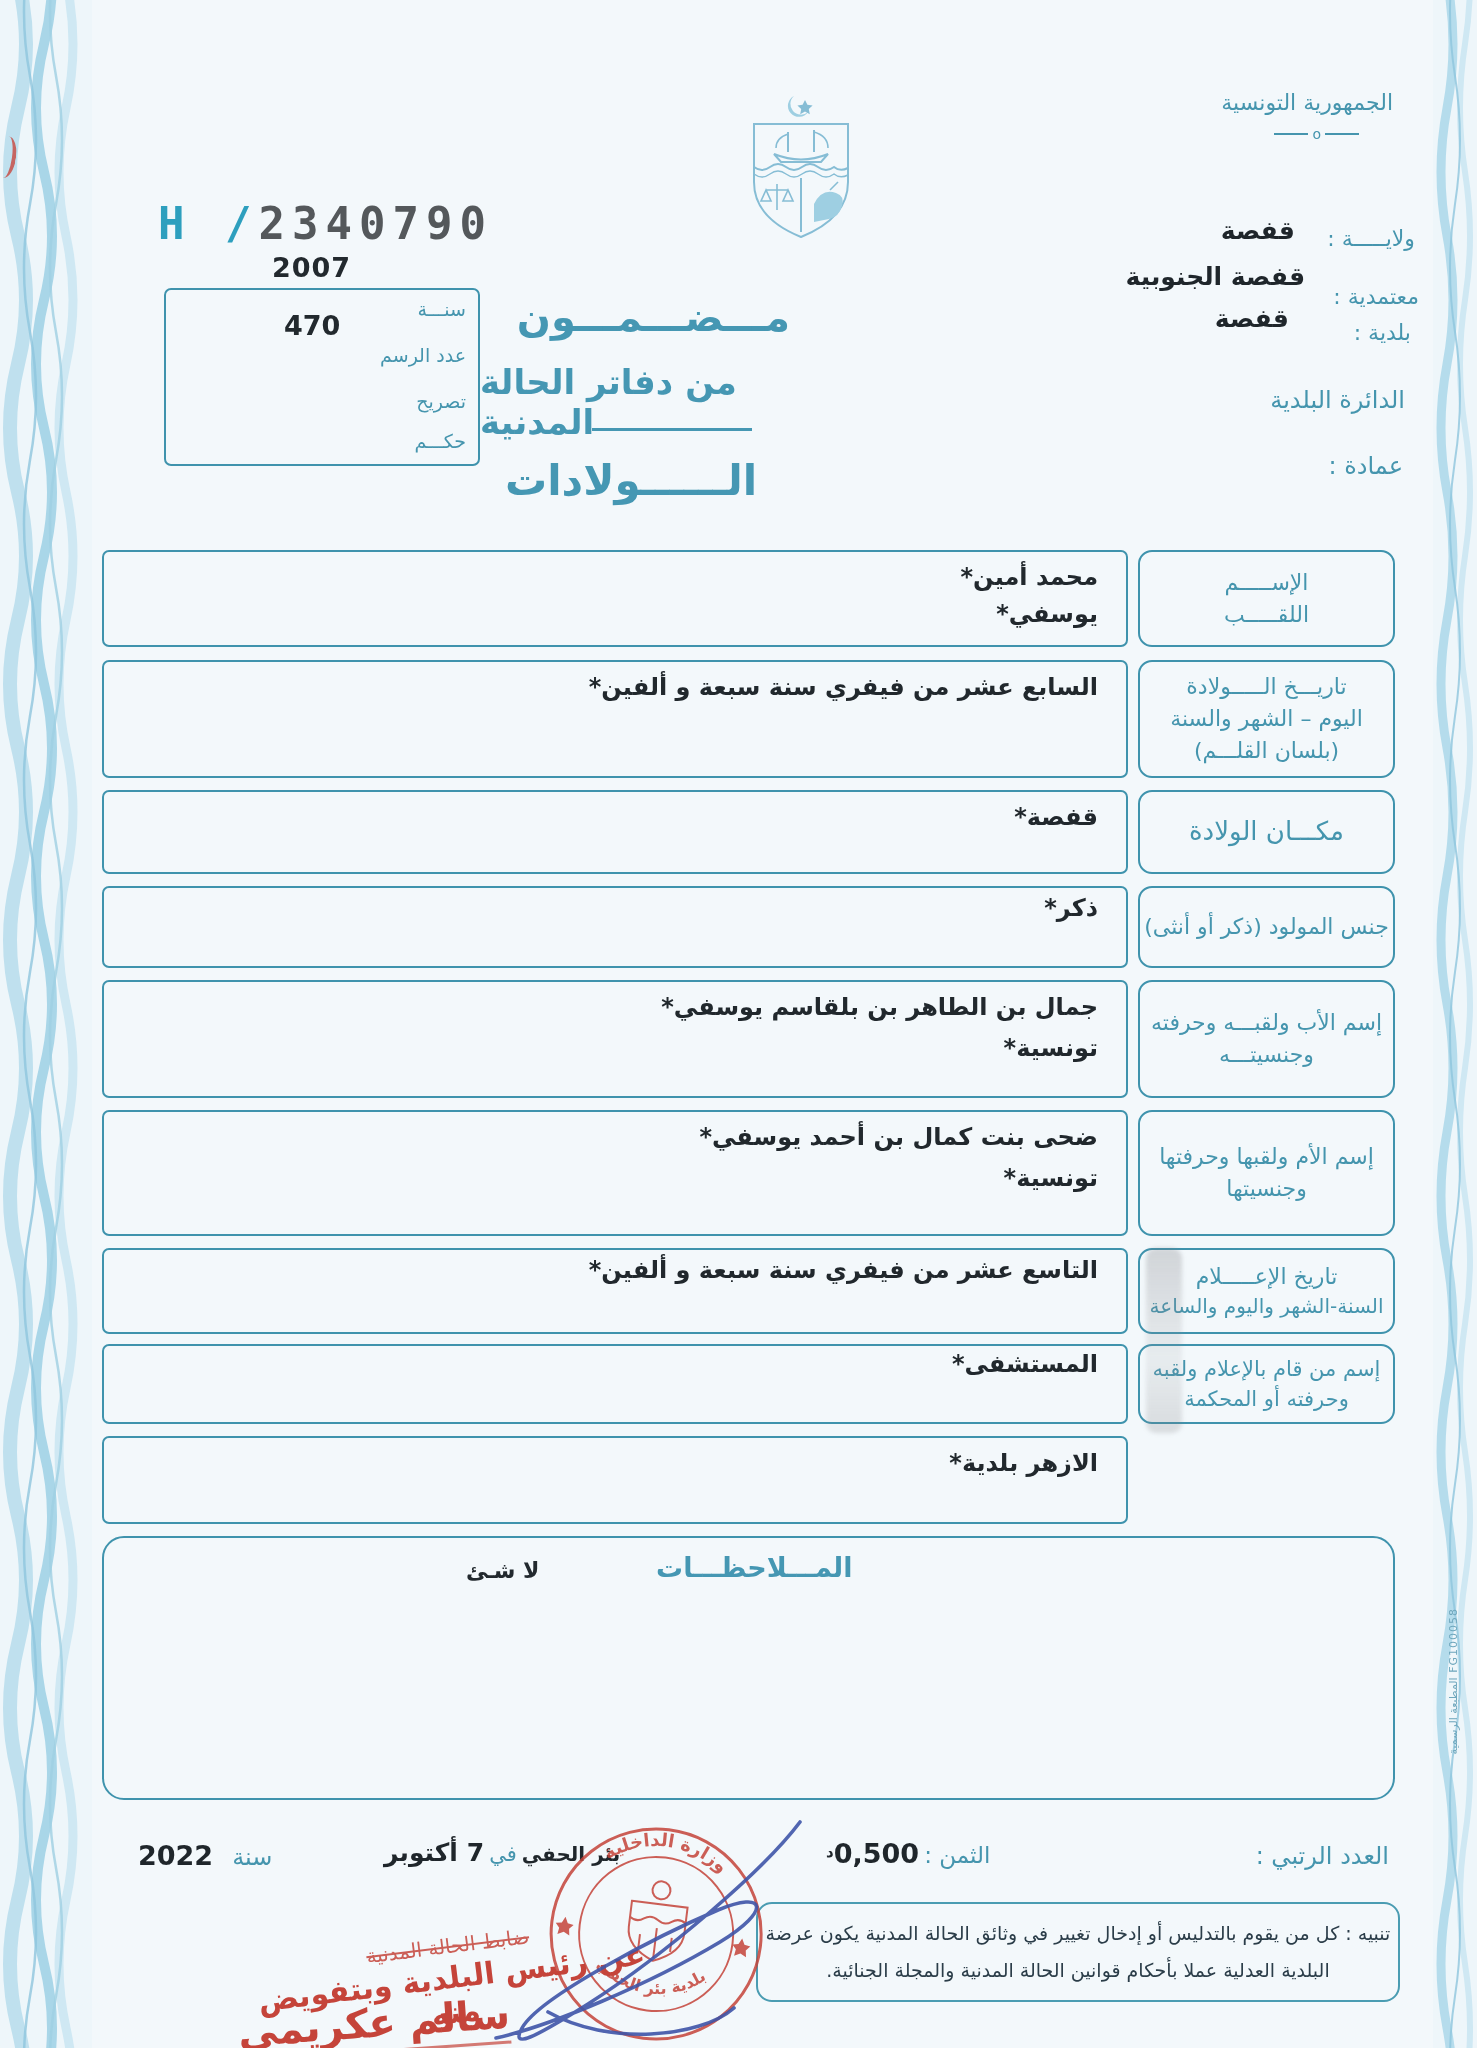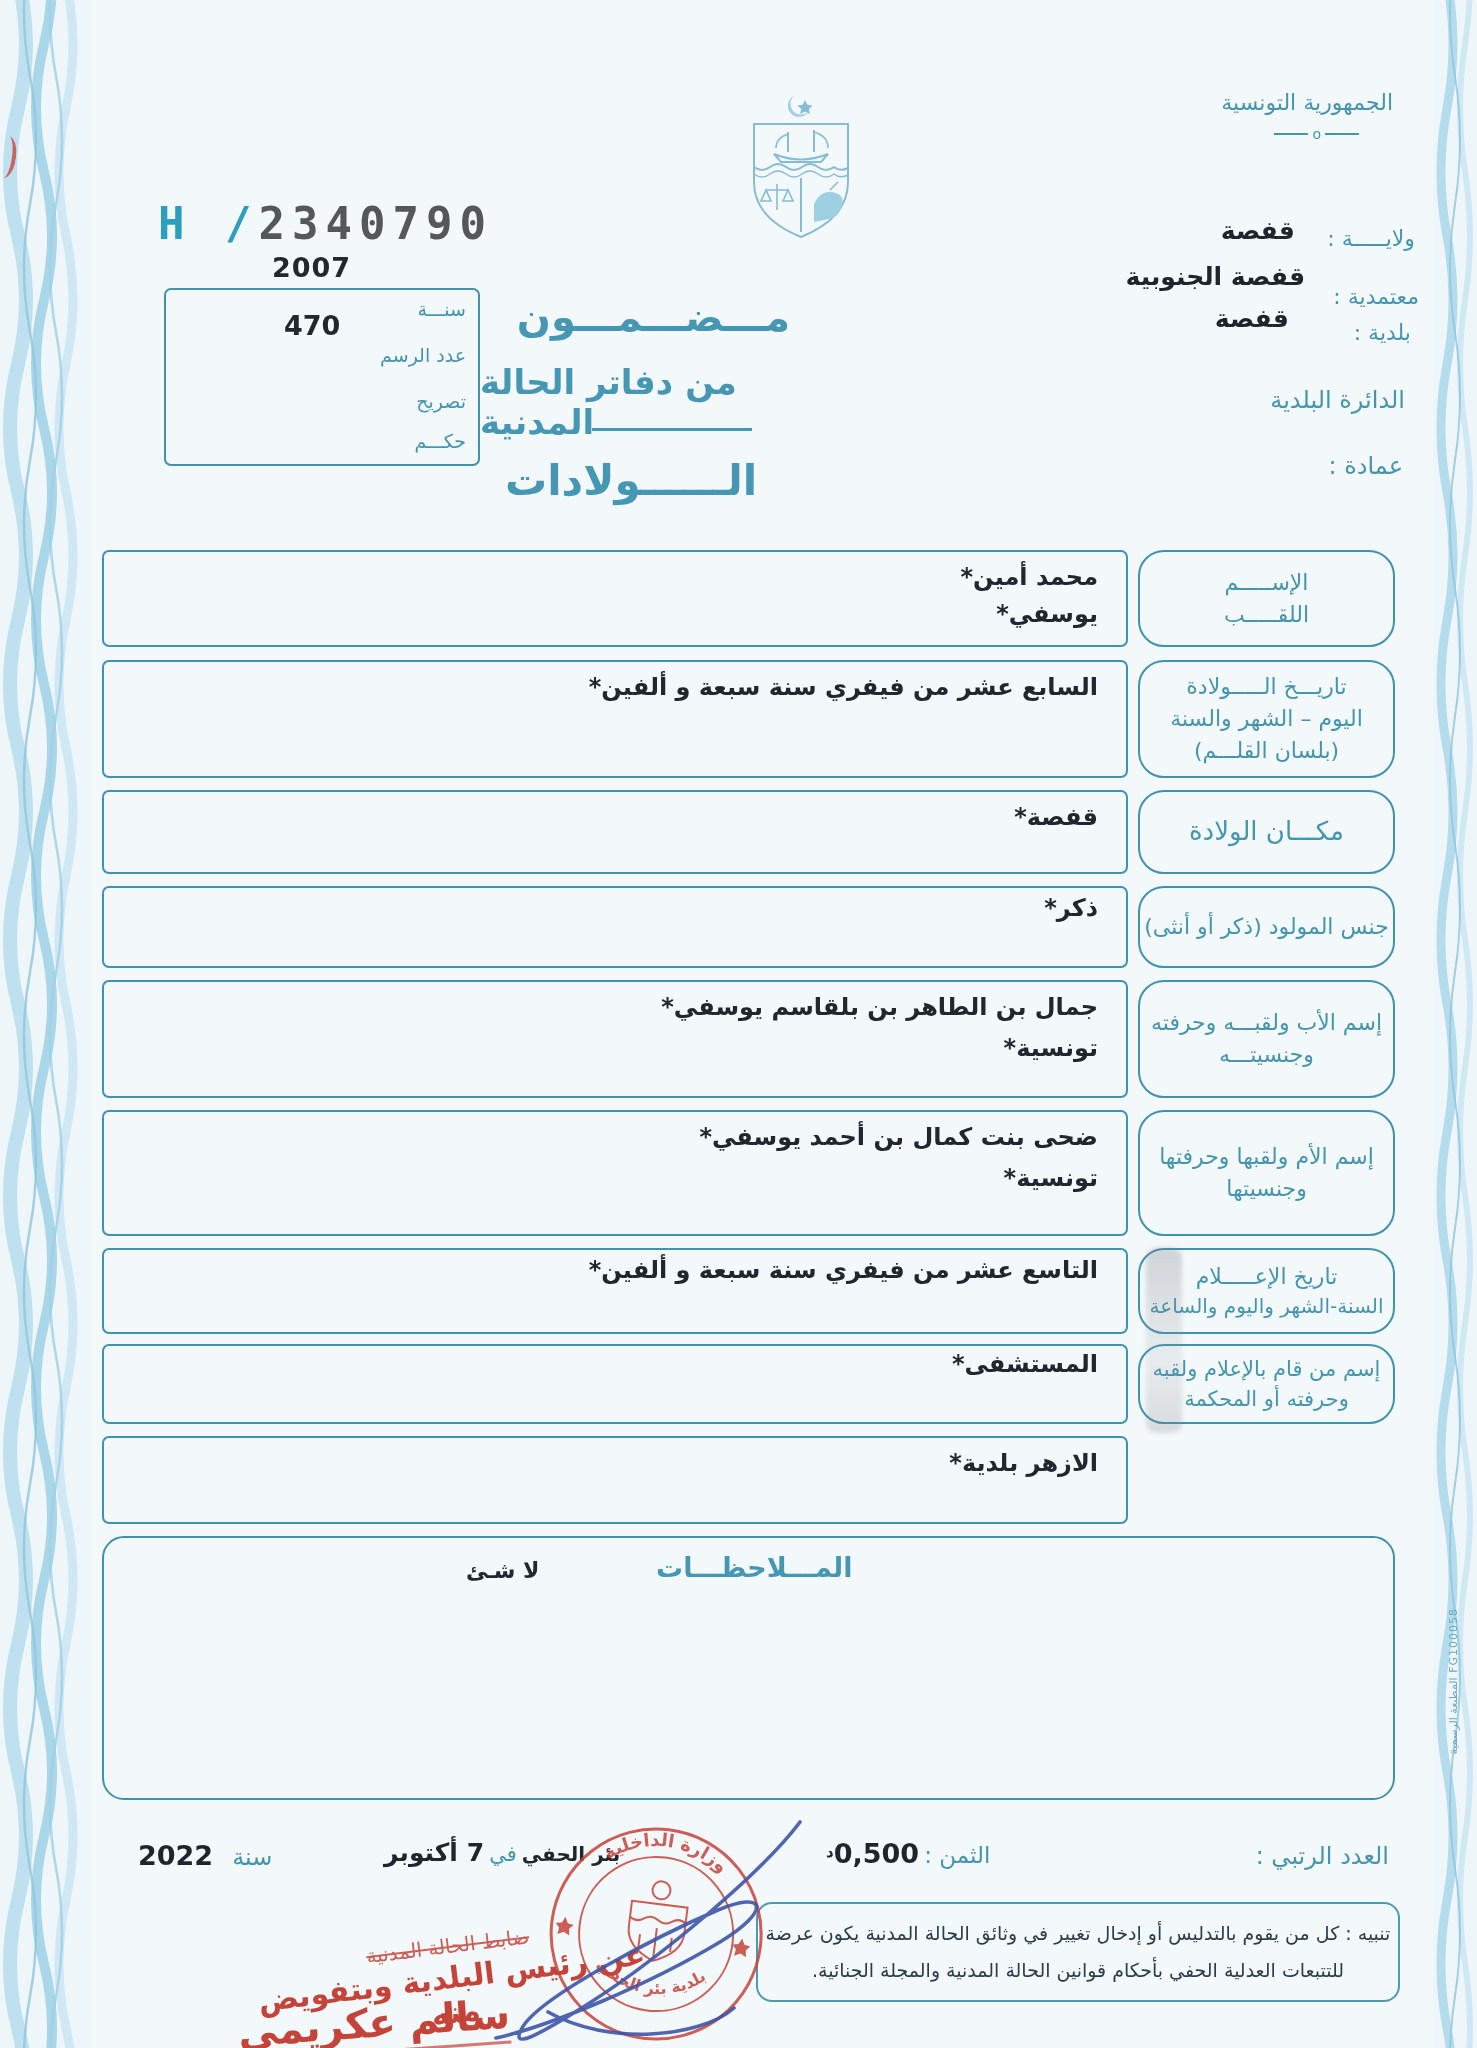--- a/index.html
+++ b/index.html
@@ -11,21 +11,21 @@
   .hdr-value{font-size:25px;font-weight:700;color:#1f262b;}
   .title-teal{color:#4597b3;font-weight:700;text-align:left;}
   .serial{font-family:"DejaVu Sans Mono",monospace;font-weight:700;font-size:44px;letter-spacing:7px;color:#54585b;direction:ltr;}
   .serial .pfx{color:#2d9fbe;}
   
   .record-box{border:2px solid #3f93ad;border-radius:7px;background:transparent;}
   .record-box .rlab{position:absolute;right:12px;font-size:19px;color:#4595ae;}
   
   .row{position:absolute;left:102px;right:82px;}
   .value-box{position:absolute;left:0;top:0;bottom:0;width:1022px;border:2px solid #3f93ad;border-radius:7px;background:transparent;}
-  .label-box{position:absolute;right:0;top:0;bottom:0;width:257px;border:2px solid #3f93ad;border-radius:26px;
+  .label-box{position:absolute;right:0;top:0;bottom:0;width:257px;border:2px solid #3f93ad;border-radius:14px;
              display:flex;flex-direction:column;justify-content:center;align-items:center;padding:8px 10px;box-sizing:border-box;}
   .label-box .lbl{font-size:22px;color:#4595ae;line-height:1.45;text-align:center;white-space:nowrap;}
   .value-box .val{font-size:24px;font-weight:700;color:#21282d;text-align:right;padding:7px 28px 0 0;line-height:1.55;}
   
   .notes-box{position:absolute;left:102px;right:82px;border:2px solid #3f93ad;border-radius:22px;}
   
   .foot-label{font-size:23px;color:#4595ae;}
   .foot-value{font-size:26px;font-weight:700;color:#1f262b;}
   .notice-box{border:2px solid #4a9cb2;border-radius:16px;}
   .notice-box .nline{font-size:19px;color:#2b3d49;text-align:center;line-height:1.95;font-weight:500;}
@@ -224,21 +224,21 @@
     <span class="foot-value" style="font-size:25px;">7 أكتوبر</span>
   </div>
 
   <div class="abs" style="left:138px;top:1840px;direction:rtl;white-space:nowrap;">
     <span class="foot-label" style="font-size:24px;">سنة</span>
     <span class="foot-value" style="font-size:27px;margin-right:14px;">2022</span>
   </div>
 
   <div class="abs notice-box" style="left:756px;top:1902px;width:640px;height:96px;display:flex;flex-direction:column;justify-content:center;">
     <div class="nline">تنبيه : كل من يقوم بالتدليس أو إدخال تغيير في وثائق الحالة المدنية يكون عرضة</div>
-    <div class="nline">للتتبعات العدلية الحفي بأحكام قوانين الحالة المدنية والمجلة الجنائية.</div>
+    <div class="nline">البلدية العدلية عملا بأحكام قوانين الحالة المدنية والمجلة الجنائية.</div>
   </div>
 
   <svg class="abs" style="left:540px;top:1824px;transform:rotate(7deg);opacity:.85;" width="232" height="222" viewBox="0 0 232 222">
     <g stroke="#c5443a" fill="none" stroke-width="3">
       <circle cx="116" cy="110" r="105"></circle>
       <circle cx="116" cy="110" r="77" stroke-width="2"></circle>
     </g>
     <defs>
       <path id="arcTop" d="M26 112 A90 90 0 0 1 206 112"></path>
       <path id="arcBot" d="M34 104 A84 84 0 0 0 198 104"></path>

